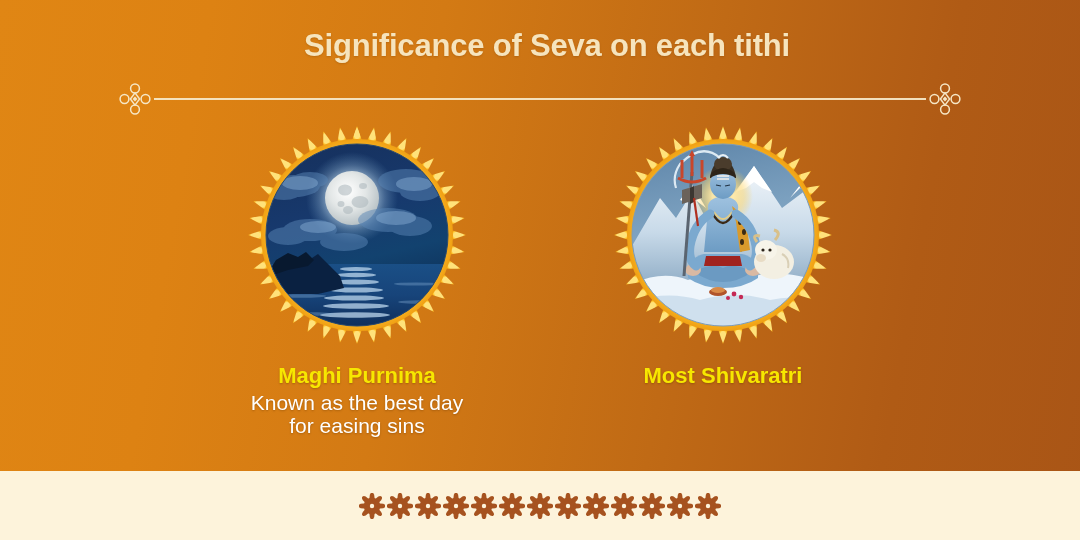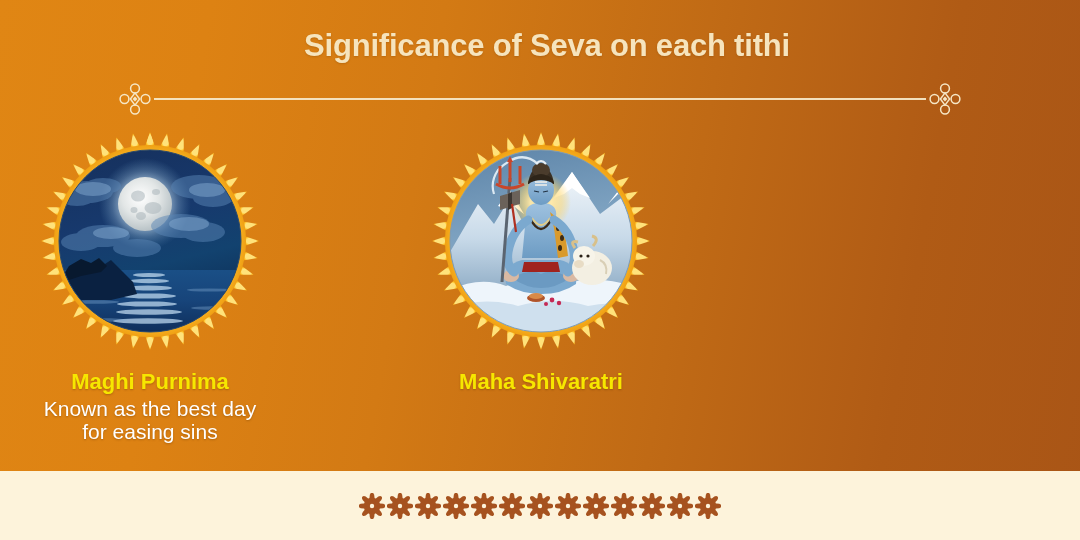--- a/index.html
+++ b/index.html
@@ -61,26 +61,26 @@
   .knot {
     flex: 0 0 auto;
     width: 34px;
     height: 34px;
     display: block;
   }
 
   
   .cards {
     position: absolute;
-    top: 132px;
+    top: 126px;
     left: 0;
     width: 1080px;
     display: flex;
-    justify-content: flex-start;
-    gap: 91px;
+    justify-content: center;
+    gap: 66px;
   }
   .card {
     width: 300px;
     display: flex;
     flex-direction: column;
     align-items: center;
   }
 
   .medallion {
     position: relative;
@@ -480,21 +480,21 @@
             <g fill="#c52a55">
               <circle cx="120" cy="168" r="2.4"></circle>
               <circle cx="127" cy="171" r="2.2"></circle>
               <circle cx="114" cy="172" r="2"></circle>
             </g>
           </g>
           <circle cx="109" cy="109" r="91" fill="none" stroke="#7f9bb4" stroke-width="1"></circle>
         </svg>
       </div>
       <div class="caption">
-        <span class="tithi-name">Maha Shivaratri</span>
+        <span class="tithi-name">Most Shivaratri</span>
       </div>
     </div>
   </div>
 
   <div class="bottom-band">
     <div class="flower-row" id="flower-row">
         <span class="flower"><svg viewBox="0 0 26 26" xmlns="http://www.w3.org/2000/svg">
             <g fill="#a6521f">
               <ellipse cx="13" cy="4.6" rx="2.5" ry="5" transform="rotate(0 13 13)"></ellipse>
               <ellipse cx="13" cy="4.6" rx="2.5" ry="5" transform="rotate(45 13 13)"></ellipse>

